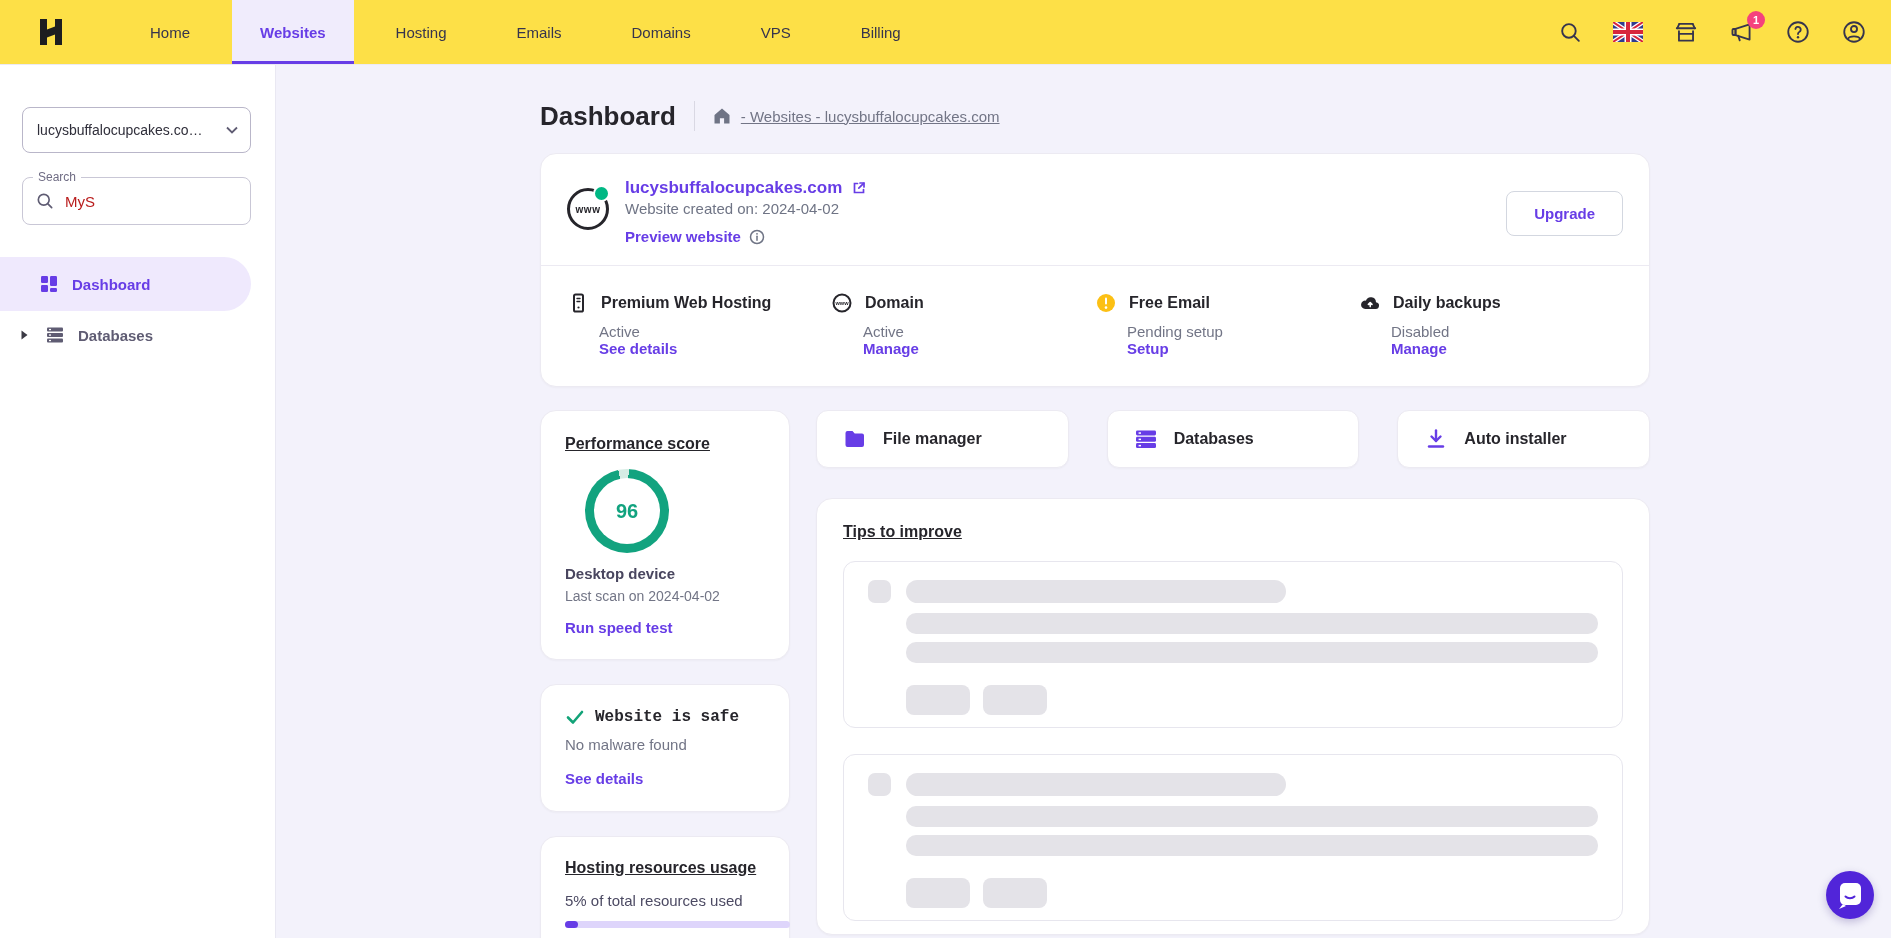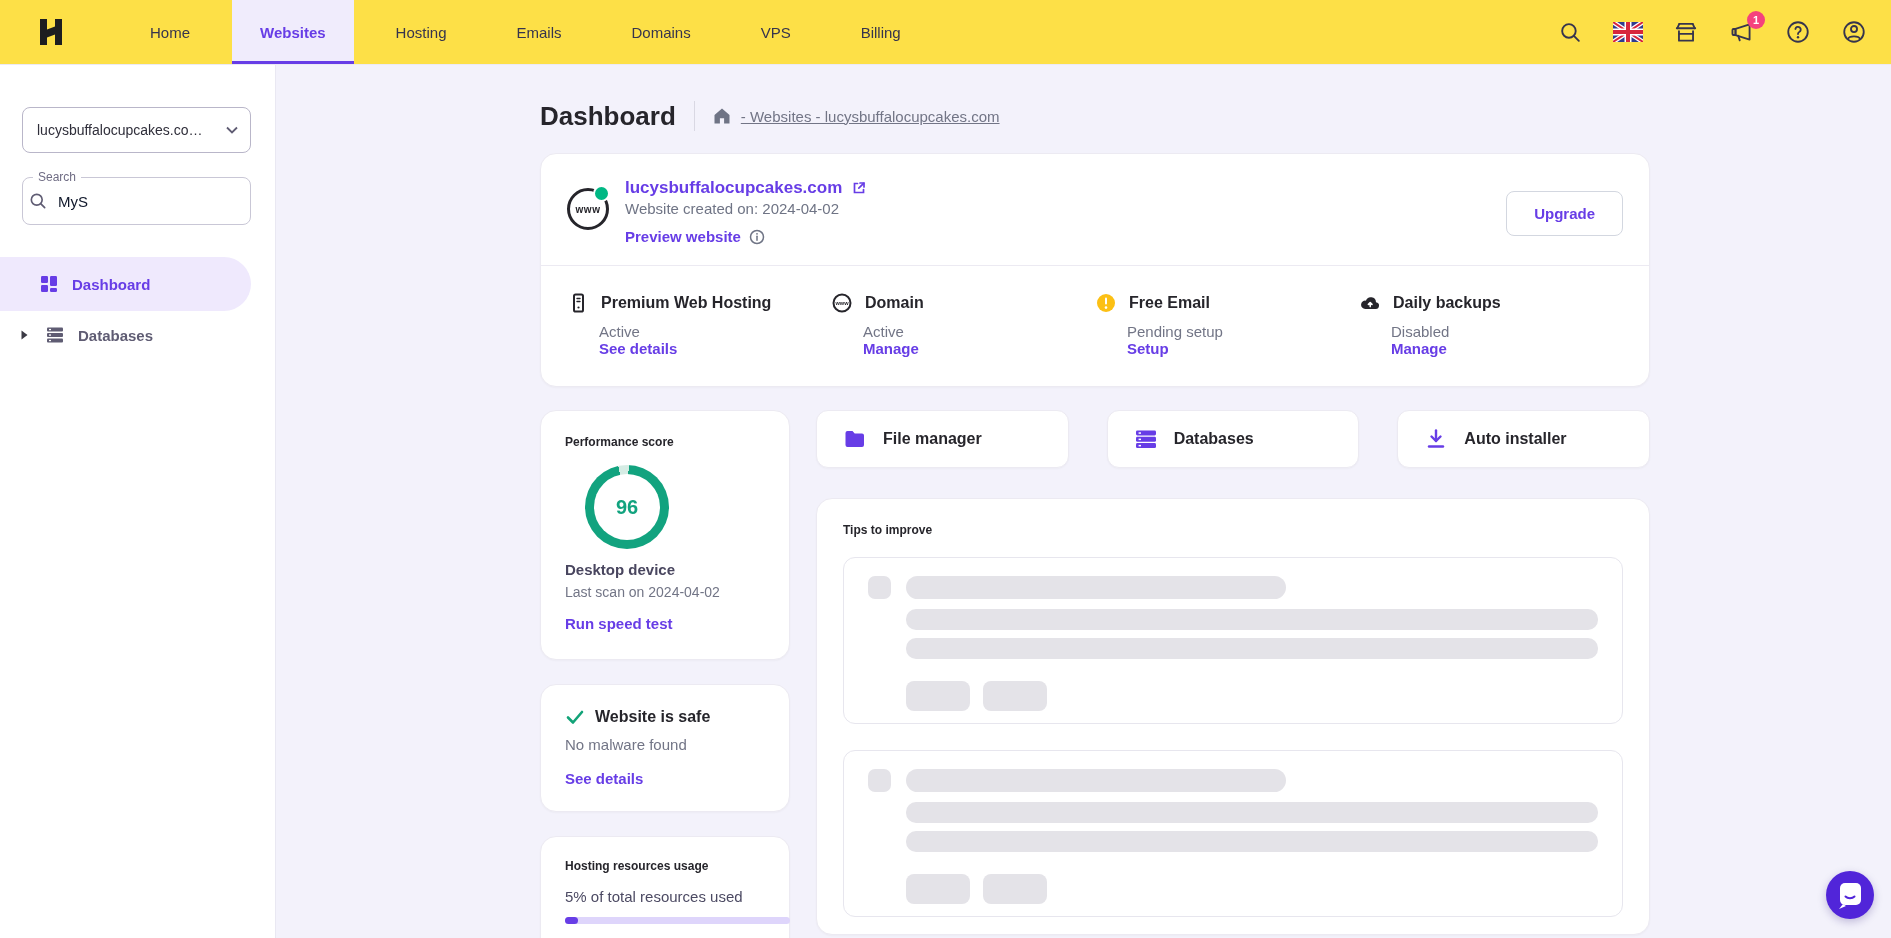--- a/index.html
+++ b/index.html
@@ -19,23 +19,23 @@
   .badge{position:absolute;top:-8px;right:-10px;min-width:18px;height:18px;border-radius:9px;background:#f5417d;
          color:#fff;font-size:11px;font-weight:bold;display:flex;align-items:center;justify-content:center;padding:0 4px;box-sizing:border-box;}
 
   
   .body-row{flex:1;display:flex;min-height:0;}
   .sidebar{width:276px;flex:0 0 276px;background:#fff;border-right:1px solid #e9e8f2;padding-top:42px;box-sizing:border-box;}
   .site-selector{margin:0 24px 0 22px;height:44px;border:1px solid #b9b6c9;border-radius:8px;display:flex;align-items:center;
                  padding:0 12px 0 14px;font-size:14px;color:#2f2e3a;cursor:pointer;background:#fff;}
   .site-selector .sel-text{flex:1;white-space:nowrap;overflow:hidden;text-overflow:ellipsis;}
   .search-field{margin:24px 24px 0 22px;height:46px;border:1px solid #c9c7d6;border-radius:8px;position:relative;
-                display:flex;align-items:center;gap:10px;padding:0 5px;background:#fff;cursor:text;}
+                display:flex;align-items:center;gap:10px;padding:0 12px;background:#fff;cursor:text;}
   .search-label{position:absolute;top:-8px;left:10px;background:#fff;padding:0 5px;font-size:12px;color:#6f6c84;}
-  .search-value{font-size:15px;color:#0f172a;}
+  .search-value{font-size:15px;color:#b91c1c;}
   .side-nav{margin-top:32px;}
   .side-item{height:54px;display:flex;align-items:center;gap:14px;padding-left:40px;
              font-size:15px;font-weight:bold;color:#5f5c73;cursor:pointer;}
   .side-item.active{background:#efe9fd;color:#673de6;border-radius:0 28px 28px 0;margin-right:24px;}
   .side-item.expandable{padding-left:20px;height:48px;}
   .caret{width:12px;display:flex;}
 
   
   .main{flex:1;padding-top:34px;min-width:0;}
   .content{width:1110px;margin-left:264px;}
@@ -66,30 +66,30 @@
   .svc-head{display:flex;align-items:center;gap:12px;font-size:16px;font-weight:bold;color:#26252b;}
   .svc-status{margin:9px 0 0 32px;font-size:15px;color:#727586;}
   .svc-link{margin:19px 0 0 32px;}
 
   
   .content-cols{display:flex;gap:26px;}
   .left-col{width:250px;flex:0 0 250px;display:flex;flex-direction:column;gap:24px;}
   .right-col{flex:1;display:flex;flex-direction:column;min-width:0;}
 
   .perf-card{padding:24px;height:250px;}
-  .card-title{font-size:12px;font-weight:bold;color:#26252b;}
+  .card-title{font-size:16px;font-weight:bold;color:#26252b;text-decoration:underline;}
   .donut{width:84px;height:84px;border-radius:50%;margin:16px 0 12px 20px;display:flex;align-items:center;justify-content:center;}
   .donut-inner{width:66px;height:66px;background:#fff;border-radius:50%;display:flex;align-items:center;justify-content:center;
                font-size:20px;font-weight:bold;color:#12a37f;}
   .device{font-size:15px;font-weight:bold;color:#49465f;}
   .last-scan{margin-top:6px;font-size:14px;color:#727586;}
   .perf-link{margin-top:15px;}
 
   .safe-card{padding:22px 24px;height:128px;}
-  .safe-head{display:flex;align-items:center;gap:10px;font-size:16px;font-weight:bold;color:#26252b;}
+  .safe-head{display:flex;align-items:center;gap:10px;font-size:16px;font-weight:bold;color:#26252b;font-family:Liberation Mono, monospace;}
   .safe-sub{margin-top:9px;font-size:15px;color:#727586;}
   .safe-link{margin-top:17px;}
 
   .res-card{padding:22px 24px;height:168px;}
   .res-text{margin-top:15px;font-size:15px;color:#4c4a63;}
   .progress{margin-top:12px;height:7px;background:#ded5fb;border-radius:4px;position:relative;width:225px;}
   .progress-fill{position:absolute;left:0;top:0;bottom:0;background:#673de6;border-radius:4px;min-width:13px;}
 
   .actions-row{display:grid;grid-template-columns:repeat(3,1fr);gap:38px;}
   .action-card{height:58px;display:flex;align-items:center;gap:16px;padding:0 26px;border-radius:12px;cursor:pointer;}

